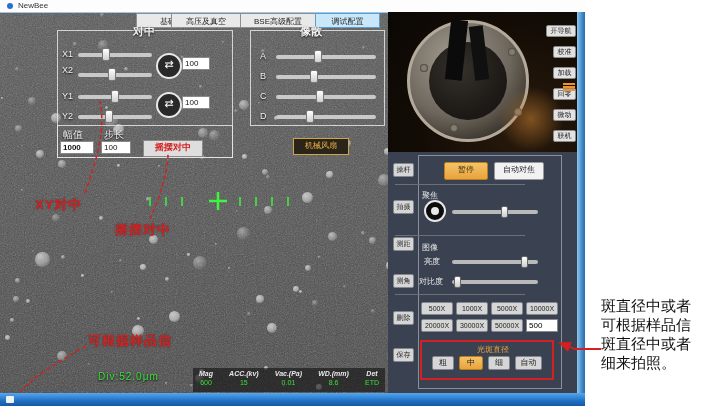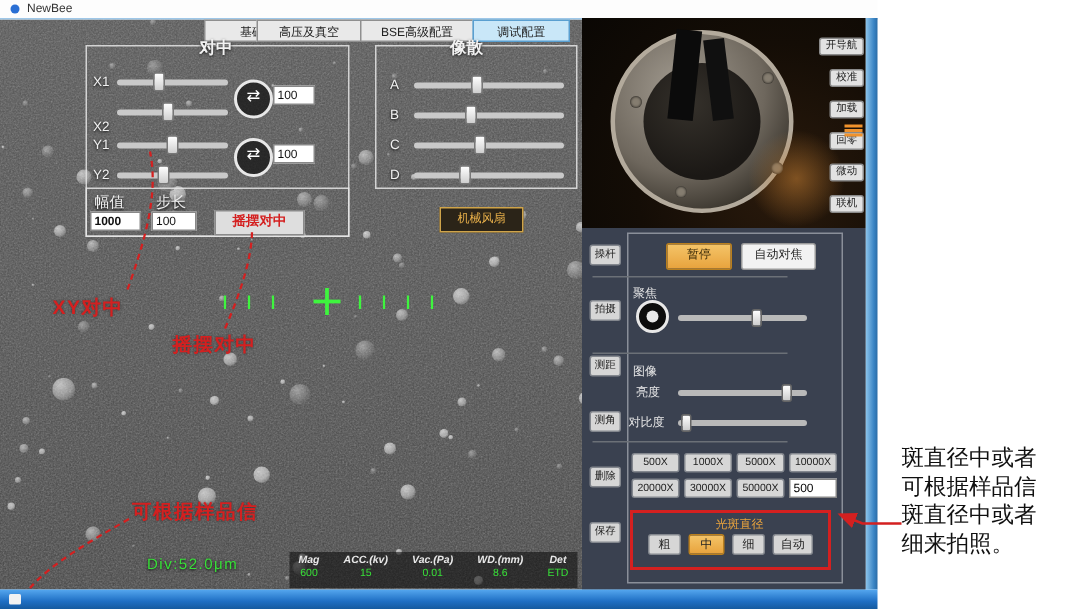--- a/index.html
+++ b/index.html
@@ -303,21 +303,21 @@
   <div class="tab active" style="left:315px;width:65px;">调试配置</div>
 
   <div class="gbox" style="left:57px;top:30px;width:176px;height:128px;"></div>
   <div class="gbox" style="left:57px;top:125px;width:176px;height:33px;border-top:1px solid rgba(230,230,230,.85);"></div>
   <span class="gtitle" style="left:133px;top:24px;">对中</span>
 
   <span class="slbl" style="left:62px;top:49px;">X1</span>
   <div class="sld" style="left:78px;top:53px;width:74px;">
       <div class="thumb" style="left: calc(38% - 4px);"></div>
     </div>
-  <span class="slbl" style="left:62px;top:79px;text-align:center;">X2</span>
+  <span class="slbl" style="left:62px;top:65px;text-align:center;">X2</span>
   <div class="sld" style="left:78px;top:73px;width:74px;">
       <div class="thumb" style="left: calc(46% - 4px);"></div>
     </div>
   <span class="slbl" style="left:62px;top:91px;text-align:right;">Y1</span>
   <div class="sld" style="left:78px;top:95px;width:74px;">
       <div class="thumb" style="left: calc(50% - 4px);"></div>
     </div>
   <span class="slbl" style="left:62px;top:111px;">Y2</span>
   <div class="sld" style="left:78px;top:115px;width:74px;">
       <div class="thumb" style="left: calc(42% - 4px);"></div>

